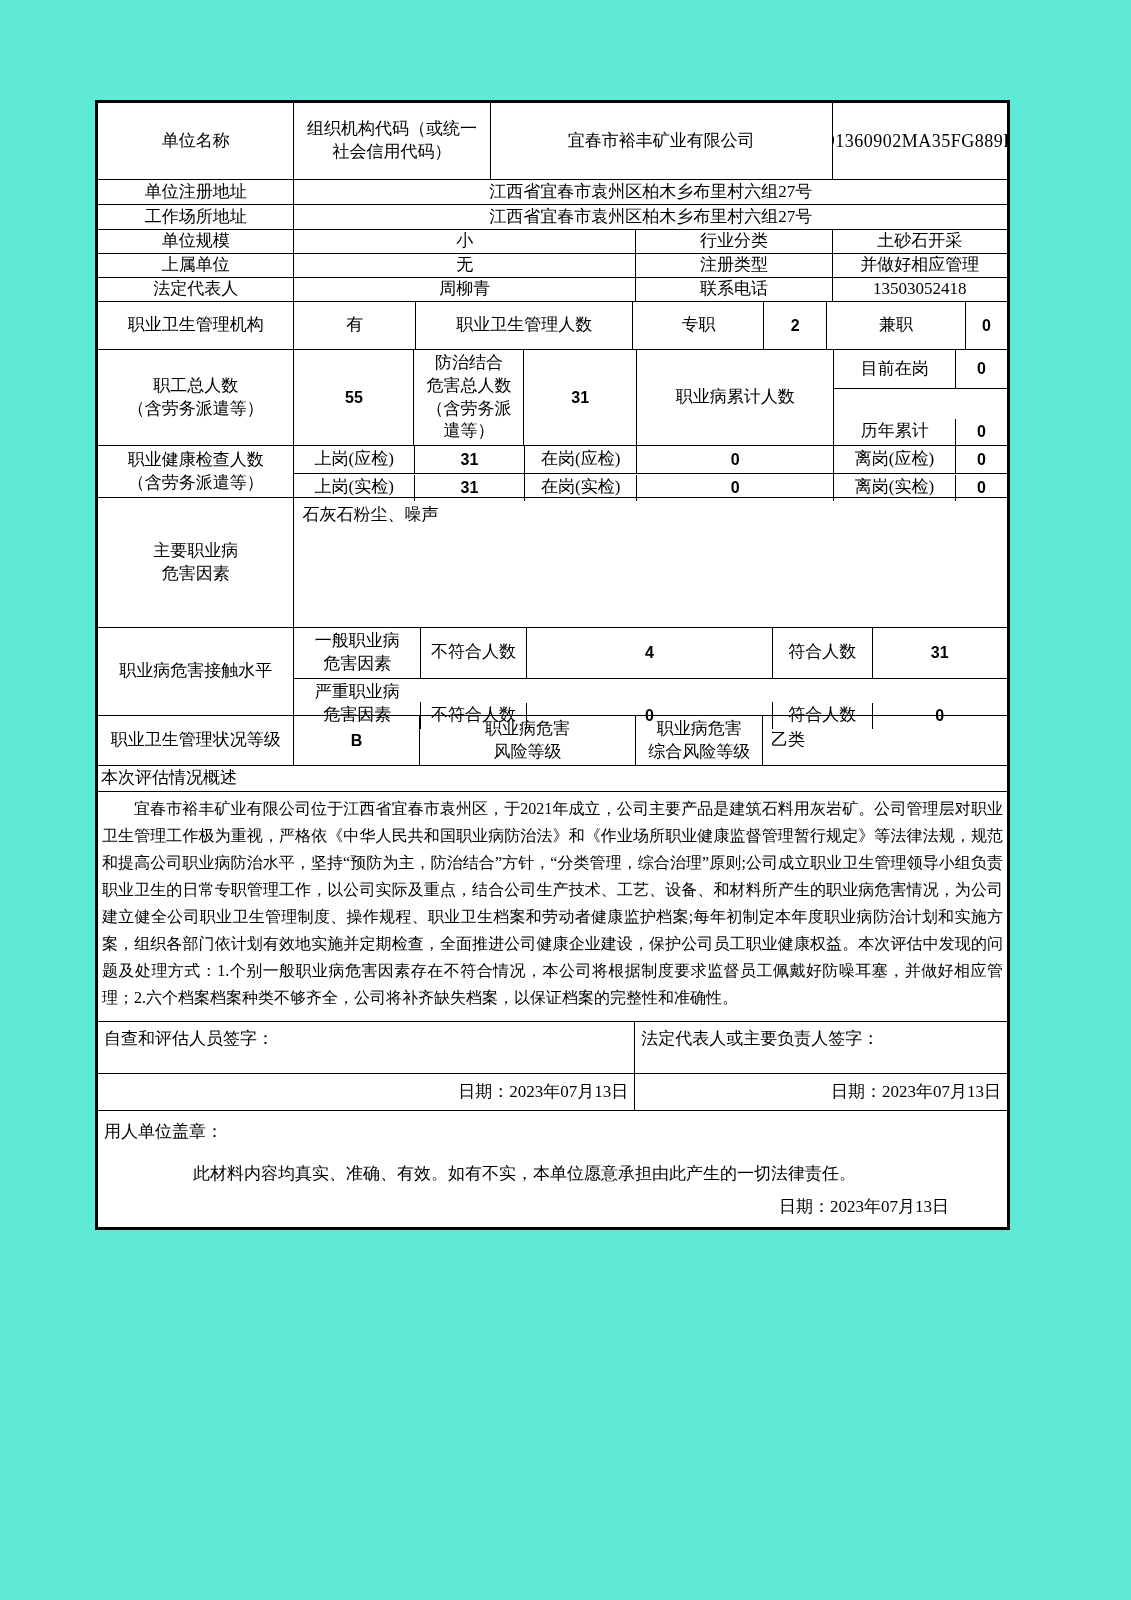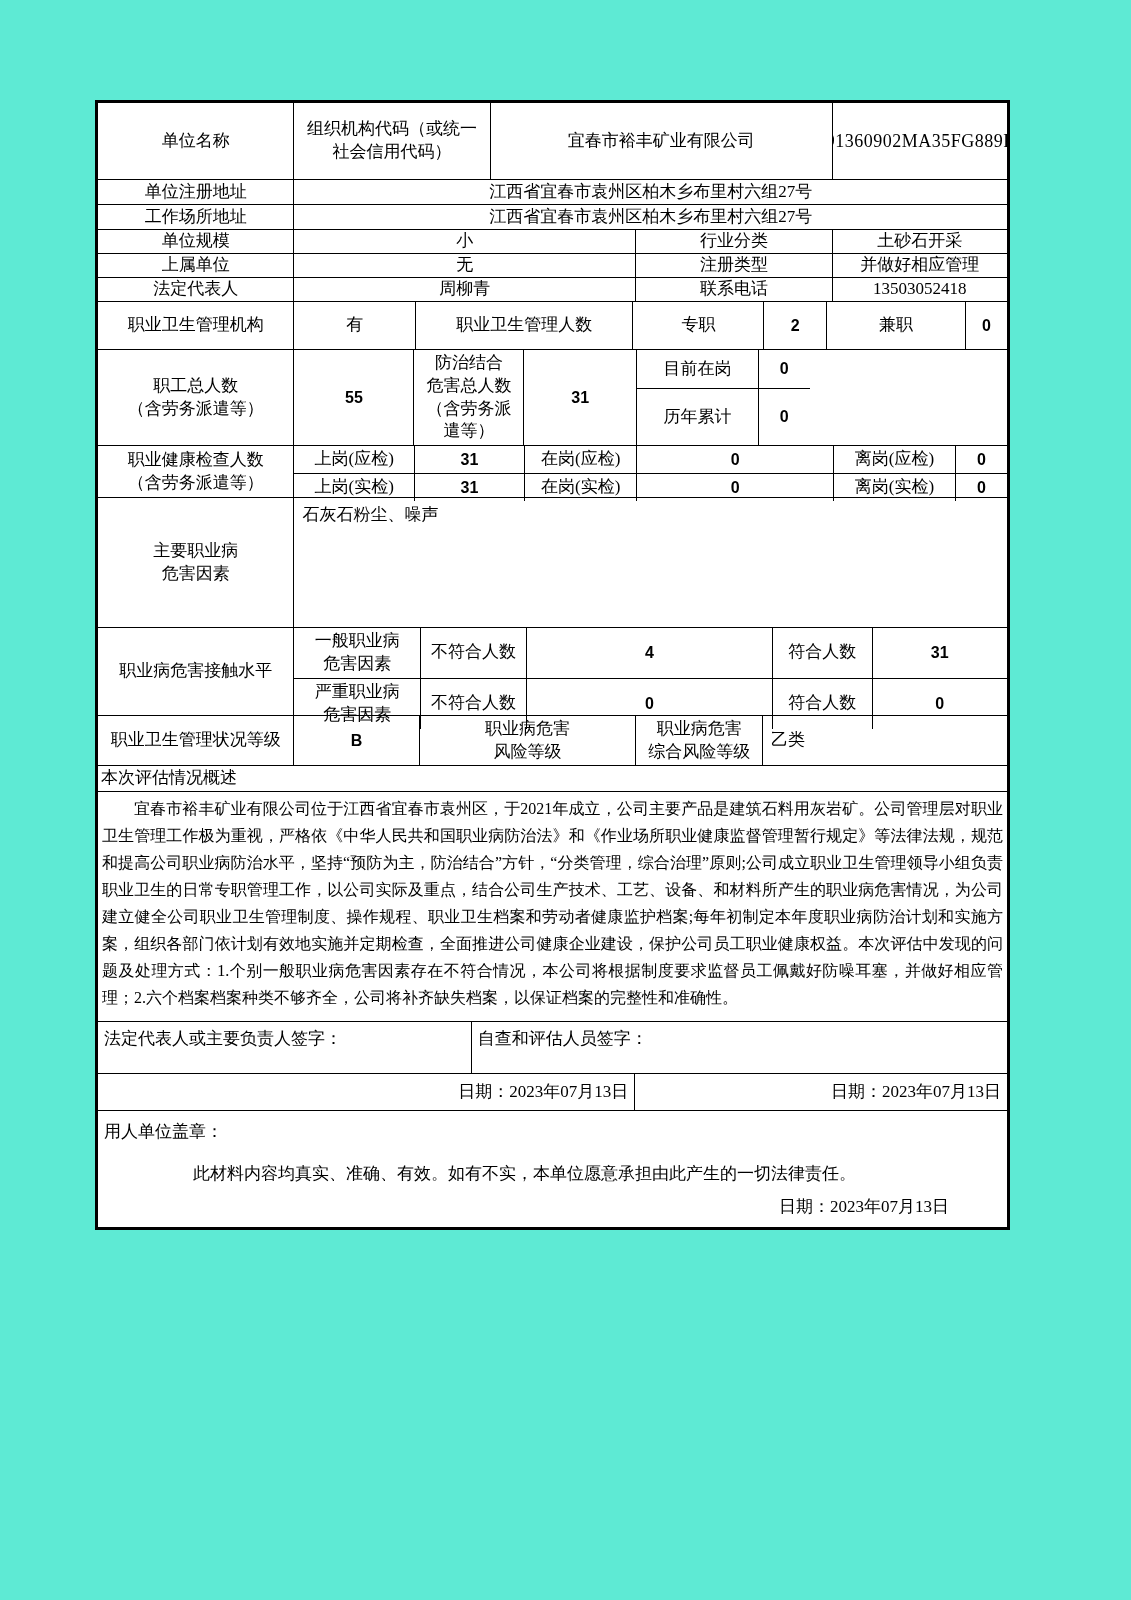--- a/index.html
+++ b/index.html
@@ -8,21 +8,21 @@
   .form{position:absolute;left:95px;top:100px;width:915px;border:3px solid #000;
         box-sizing:border-box;background:#fff;}
   .row{display:flex;border-top:1px solid #000;align-items:stretch;box-sizing:border-box;}
   .form > .row:first-child{border-top:none;}
   .cell{border-left:1px solid #000;display:flex;align-items:center;justify-content:center;
         text-align:center;box-sizing:border-box;font-size:17px;line-height:1.35;
         padding:2px 3px;overflow:hidden;}
   .row > .cell:first-child, .row > .stack:first-child{border-left:none;}
   .stack{border-left:1px solid #000;display:flex;flex-direction:column;box-sizing:border-box;}
   .subrow{display:flex;flex:1;align-items:stretch;box-sizing:border-box;}
-  .subrow + .subrow{border-top:1px solid #000;}
+  .subrow + .subrow{border-top:1px solid #000;align-items:flex-end;}
   .subcell{border-left:1px solid #000;display:flex;align-items:center;justify-content:center;
         text-align:center;box-sizing:border-box;font-size:17px;line-height:1.35;
         padding:2px 3px;overflow:hidden;}
   .subrow > .subcell:first-child{border-left:none;}
   .ml{white-space:pre-line;}
   .num{font-family:"Liberation Sans","DejaVu Sans",sans-serif;font-weight:600;font-size:16px;}
   .code{font-size:18px;letter-spacing:0.5px;}
   .left{justify-content:flex-start;text-align:left;}
   .right{justify-content:flex-end;text-align:right;}
   .top{align-items:flex-start;}
@@ -93,20 +93,21 @@
 
     <div class="row" style="height:96px">
       <div class="cell ml" style="width:21.5%">职工总人数
 （含劳务派遣等）</div>
       <div class="cell num" style="width:13.2%">55</div>
       <div class="cell ml" style="width:12.1%">防治结合
 危害总人数
 （含劳务派
 遣等）</div>
       <div class="cell num" style="width:12.4%">31</div>
+      <div class="cell" style="width:21.7%">职业病累计人数</div>
       <div class="stack" style="width:19.1%">
         <div class="subrow" style="flex:0 0 40%">
           <div class="subcell" style="width:70%">目前在岗</div>
           <div class="subcell num" style="width:30%">0</div>
         </div>
         <div class="subrow" style="flex:1">
           <div class="subcell" style="width:70%">历年累计</div>
           <div class="subcell num" style="width:30%">0</div>
         </div>
       </div>
@@ -175,22 +176,22 @@
 
     <div class="row" style="height:26px">
       <div class="cell left title-cell" style="width:100%">本次评估情况概述</div>
     </div>
 
     <div class="row">
       <div class="cell para-cell" style="width:100%">宜春市裕丰矿业有限公司位于江西省宜春市袁州区，于2021年成立，公司主要产品是建筑石料用灰岩矿。公司管理层对职业卫生管理工作极为重视，严格依《中华人民共和国职业病防治法》和《作业场所职业健康监督管理暂行规定》等法律法规，规范和提高公司职业病防治水平，坚持“预防为主，防治结合”方针，“分类管理，综合治理”原则;公司成立职业卫生管理领导小组负责职业卫生的日常专职管理工作，以公司实际及重点，结合公司生产技术、工艺、设备、和材料所产生的职业病危害情况，为公司建立健全公司职业卫生管理制度、操作规程、职业卫生档案和劳动者健康监护档案;每年初制定本年度职业病防治计划和实施方案，组织各部门依计划有效地实施并定期检查，全面推进公司健康企业建设，保护公司员工职业健康权益。本次评估中发现的问题及处理方式：1.个别一般职业病危害因素存在不符合情况，本公司将根据制度要求监督员工佩戴好防噪耳塞，并做好相应管理；2.六个档案档案种类不够齐全，公司将补齐缺失档案，以保证档案的完整性和准确性。</div>
     </div>
 
     <div class="row" style="height:52px">
+      <div class="cell left top sig-cell" style="width:59%">自查和评估人员签字：</div>
       <div class="cell left top sig-cell" style="width:41%">法定代表人或主要负责人签字：</div>
-      <div class="cell left top sig-cell" style="width:59%">自查和评估人员签字：</div>
     </div>
 
     <div class="row" style="height:37px">
       <div class="cell right date-cell" style="width:59%">日期：2023年07月13日</div>
       <div class="cell right date-cell" style="width:41%">日期：2023年07月13日</div>
     </div>
 
     <div class="row">
       <div class="cell stamp-cell" style="width:100%">
         <div class="stamp-label">用人单位盖章：</div>

